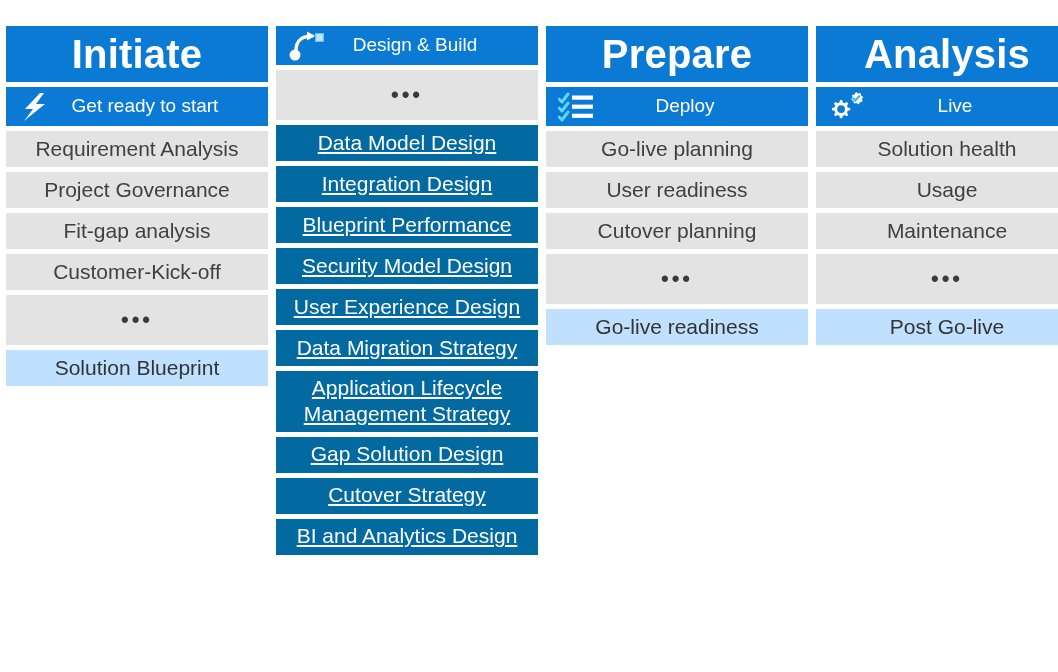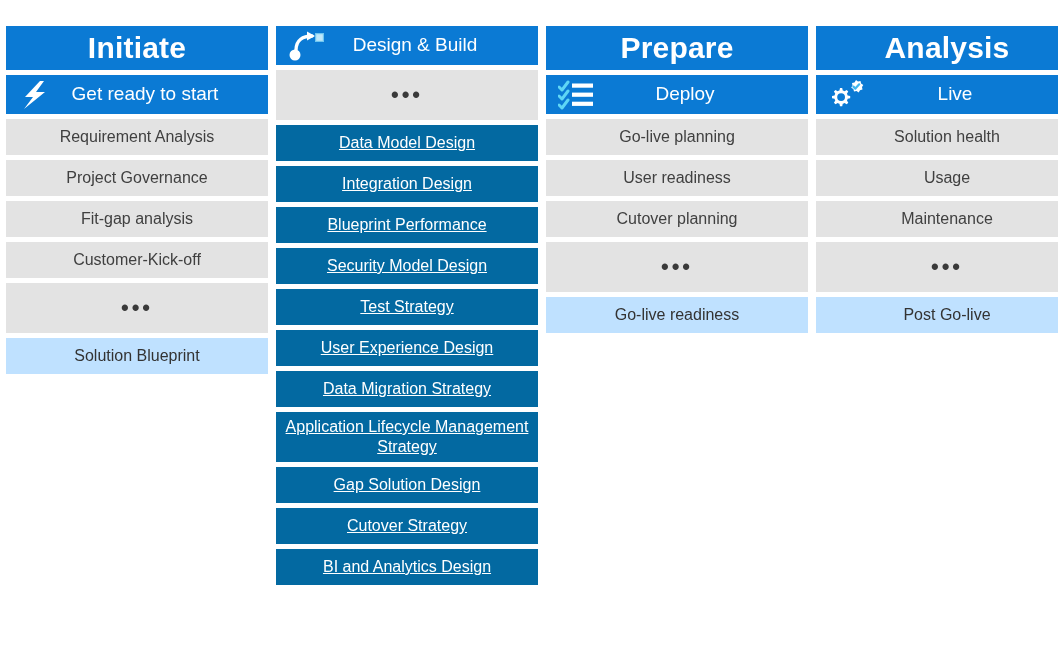--- a/index.html
+++ b/index.html
@@ -30,27 +30,27 @@
   .column {
     width: 262px;
     flex: 0 0 262px;
     display: flex;
     flex-direction: column;
     gap: 5px;
   }
 
   
   .phase-header {
-    height: 44px;
+    height: 56px;
     background: #0b7ad4;
     color: #ffffff;
     display: flex;
     align-items: center;
     justify-content: center;
-    font-size: 30px;
+    font-size: 40px;
     font-weight: bold;
     letter-spacing: 0.2px;
     line-height: 1;
   }
 
   
   .stage-bar {
     height: 39px;
     background: #0b7ad4;
     color: #ffffff;
@@ -80,21 +80,21 @@
     line-height: 1.1;
   }
 
   
   .task {
     min-height: 36px;
     display: flex;
     align-items: center;
     justify-content: center;
     text-align: center;
-    font-size: 16px;
+    font-size: 21px;
     line-height: 1.25;
     padding: 4px 8px;
     box-sizing: border-box;
   }
   .task.grey {
     background: #e3e3e3;
     color: #404040;
   }
   .task.blue {
     background: #0369a1;
@@ -150,21 +150,20 @@
             <rect x="29.2" y="4.2" width="6.6" height="6.6" fill="#bfe8fb"></rect>
           </svg>
         </span>
         <span class="stage-label">Design &amp; Build</span>
       </div>
       <div class="task grey ellipsis">•••</div>
       <div class="task blue">Data Model Design</div>
       <div class="task blue">Integration Design</div>
       <div class="task blue">Blueprint Performance</div>
       <div class="task blue">Security Model Design</div>
-      <div class="task blue">Test Strategy</div>
       <div class="task blue">User Experience Design</div>
       <div class="task blue">Data Migration Strategy</div>
       <div class="task blue tall">Application Lifecycle Management Strategy</div>
       <div class="task blue">Gap Solution Design</div>
       <div class="task blue">Cutover Strategy</div>
       <div class="task blue">BI and Analytics Design</div>
     </div>
     <div class="column">
       <div class="phase-header">
         <span>Prepare</span>

